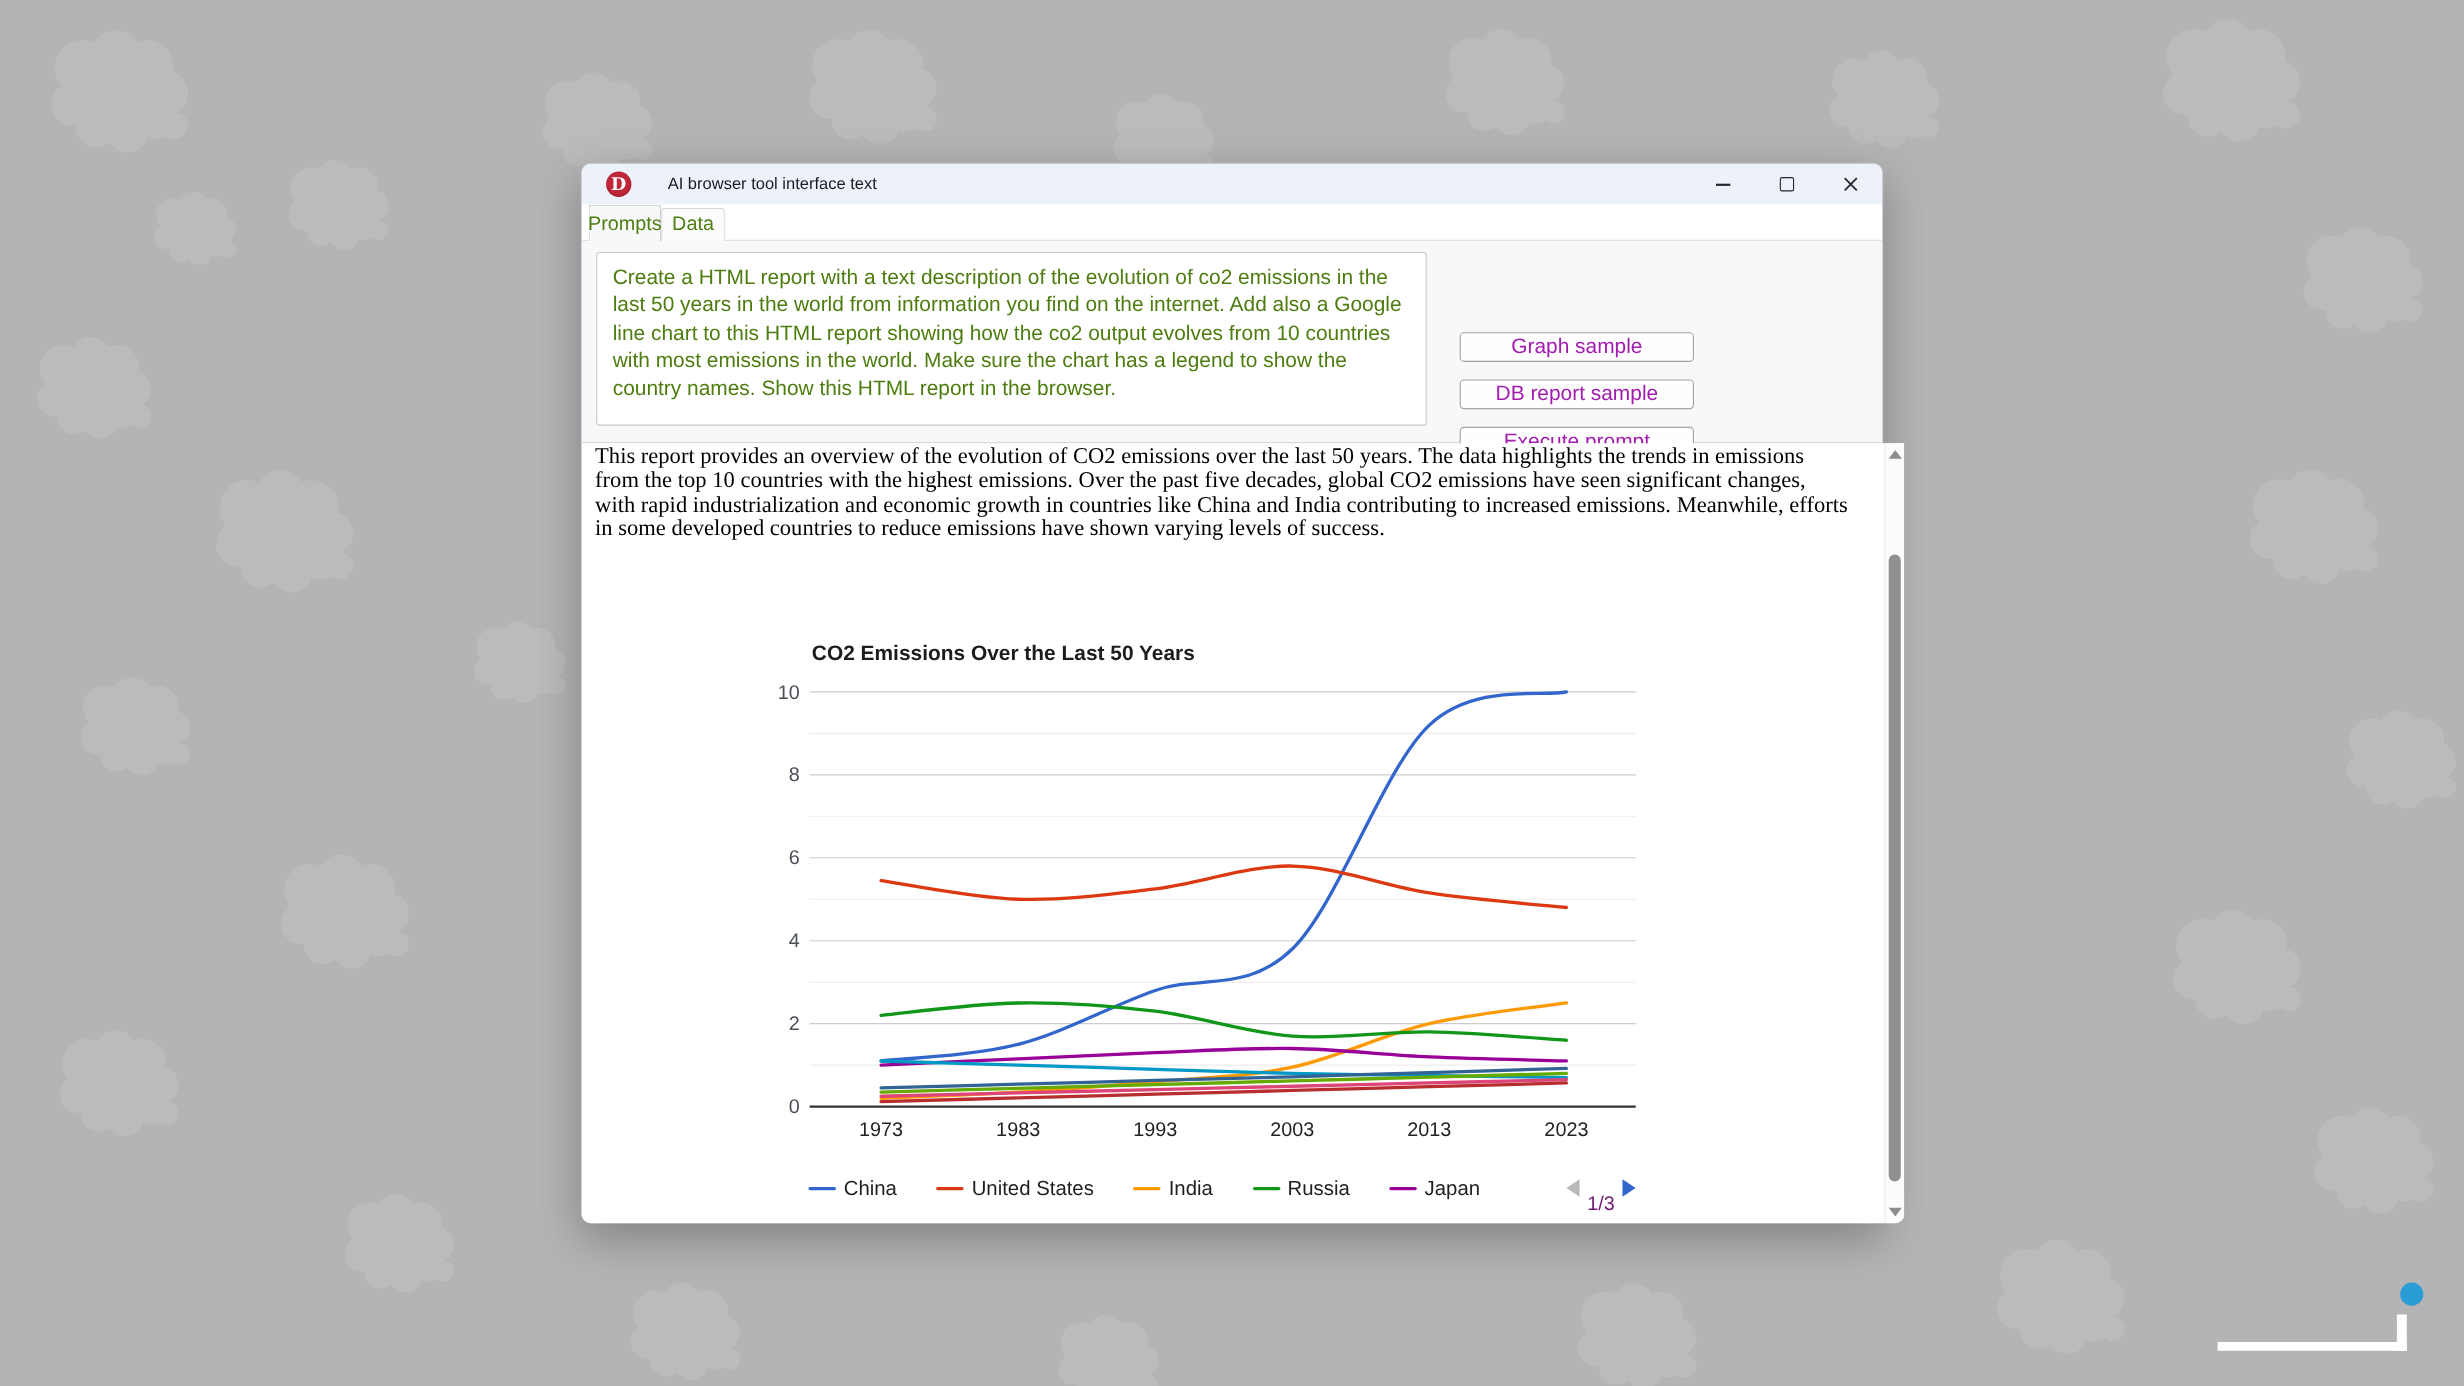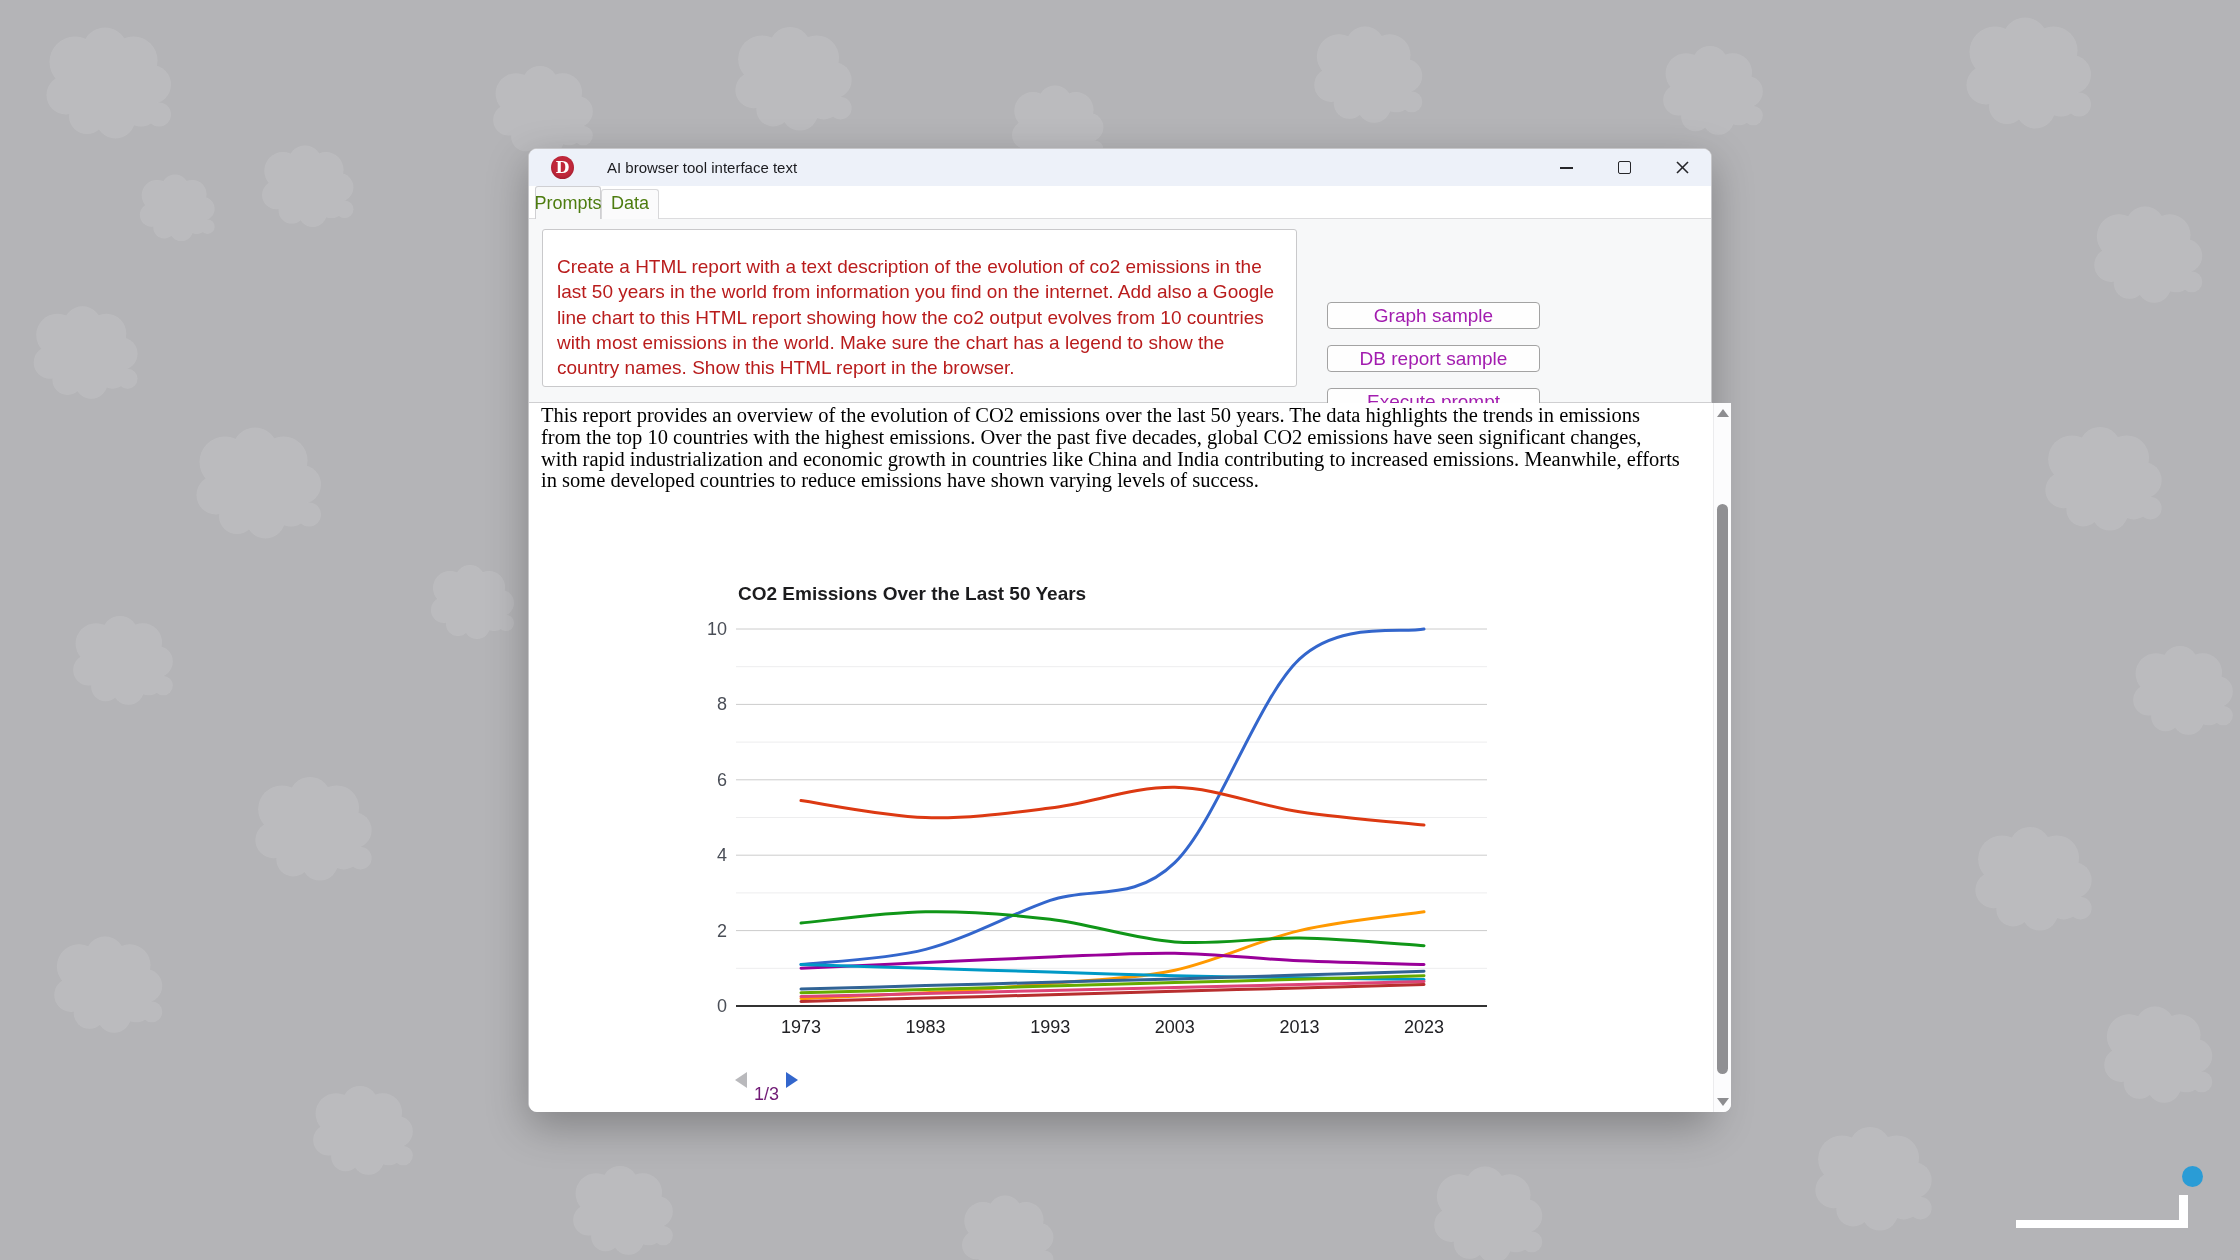--- a/index.html
+++ b/index.html
@@ -67,21 +67,21 @@
     background:#fbfbfc;border:1px solid #d8d8da;border-bottom:none;border-radius:3px 3px 0 0;
   }
   
   .tabpage{
     position:absolute;left:0;top:70px;width:100%;height:184px;
     background:#f7f8f9;border-bottom:1px solid #cfcfd1;box-sizing:border-box;
   }
   .prompt-memo{
     position:absolute;left:13px;top:10px;width:755px;height:158px;box-sizing:border-box;
     background:#ffffff;border:1px solid #c9c9cb;border-radius:3px;
-    padding:24px 14px;font-size:19px;line-height:1.33;color:#b91c1c;
+    padding:10px 14px;font-size:19px;line-height:1.33;color:#4d7c0f;
     white-space:pre-wrap;overflow:hidden;
   }
   .side-buttons{position:absolute;left:798px;top:83px;width:213px;}
   .ui-button{
     position:absolute;left:0;width:213px;height:27px;box-sizing:border-box;
     background:#fefefe;border:1px solid #a3a3a3;border-radius:4px;
     font-size:19px;color:#a21caf;display:flex;align-items:center;justify-content:center;
     font-family:"Liberation Sans",sans-serif;
   }
   .progress-bar{
@@ -251,20 +251,42 @@
           <text x="110" y="460" text-anchor="middle" font-family="Liberation Sans, sans-serif" font-size="18" fill="#222226">1973</text>
           <text x="234.6" y="460" text-anchor="middle" font-family="Liberation Sans, sans-serif" font-size="18" fill="#222226">1983</text>
           <text x="359.2" y="460" text-anchor="middle" font-family="Liberation Sans, sans-serif" font-size="18" fill="#222226">1993</text>
           <text x="483.79999999999995" y="460" text-anchor="middle" font-family="Liberation Sans, sans-serif" font-size="18" fill="#222226">2003</text>
           <text x="608.4" y="460" text-anchor="middle" font-family="Liberation Sans, sans-serif" font-size="18" fill="#222226">2013</text>
           <text x="733" y="460" text-anchor="middle" font-family="Liberation Sans, sans-serif" font-size="18" fill="#222226">2023</text>
         </g>
     </svg>
 
     <div class="chart-legend">
+      <div class="legend-items" id="legend-items">
+          <div class="legend-item">
+            <span class="legend-swatch" style="background: rgb(51, 102, 204);"></span>
+            <span class="legend-label">China</span>
+          </div>
+          <div class="legend-item">
+            <span class="legend-swatch" style="background: rgb(220, 57, 18);"></span>
+            <span class="legend-label">United States</span>
+          </div>
+          <div class="legend-item">
+            <span class="legend-swatch" style="background: rgb(255, 153, 0);"></span>
+            <span class="legend-label">India</span>
+          </div>
+          <div class="legend-item">
+            <span class="legend-swatch" style="background: rgb(16, 150, 24);"></span>
+            <span class="legend-label">Russia</span>
+          </div>
+          <div class="legend-item">
+            <span class="legend-swatch" style="background: rgb(153, 0, 153);"></span>
+            <span class="legend-label">Japan</span>
+          </div>
+        </div>
       <div class="legend-pager">
         <div class="tri-left"></div>
         <div class="pager-label">1/3</div>
         <div class="tri-right"></div>
       </div>
     </div>
 
     <div class="scrollbar">
       <div class="scroll-up"></div>
       <div class="scroll-thumb"></div>

